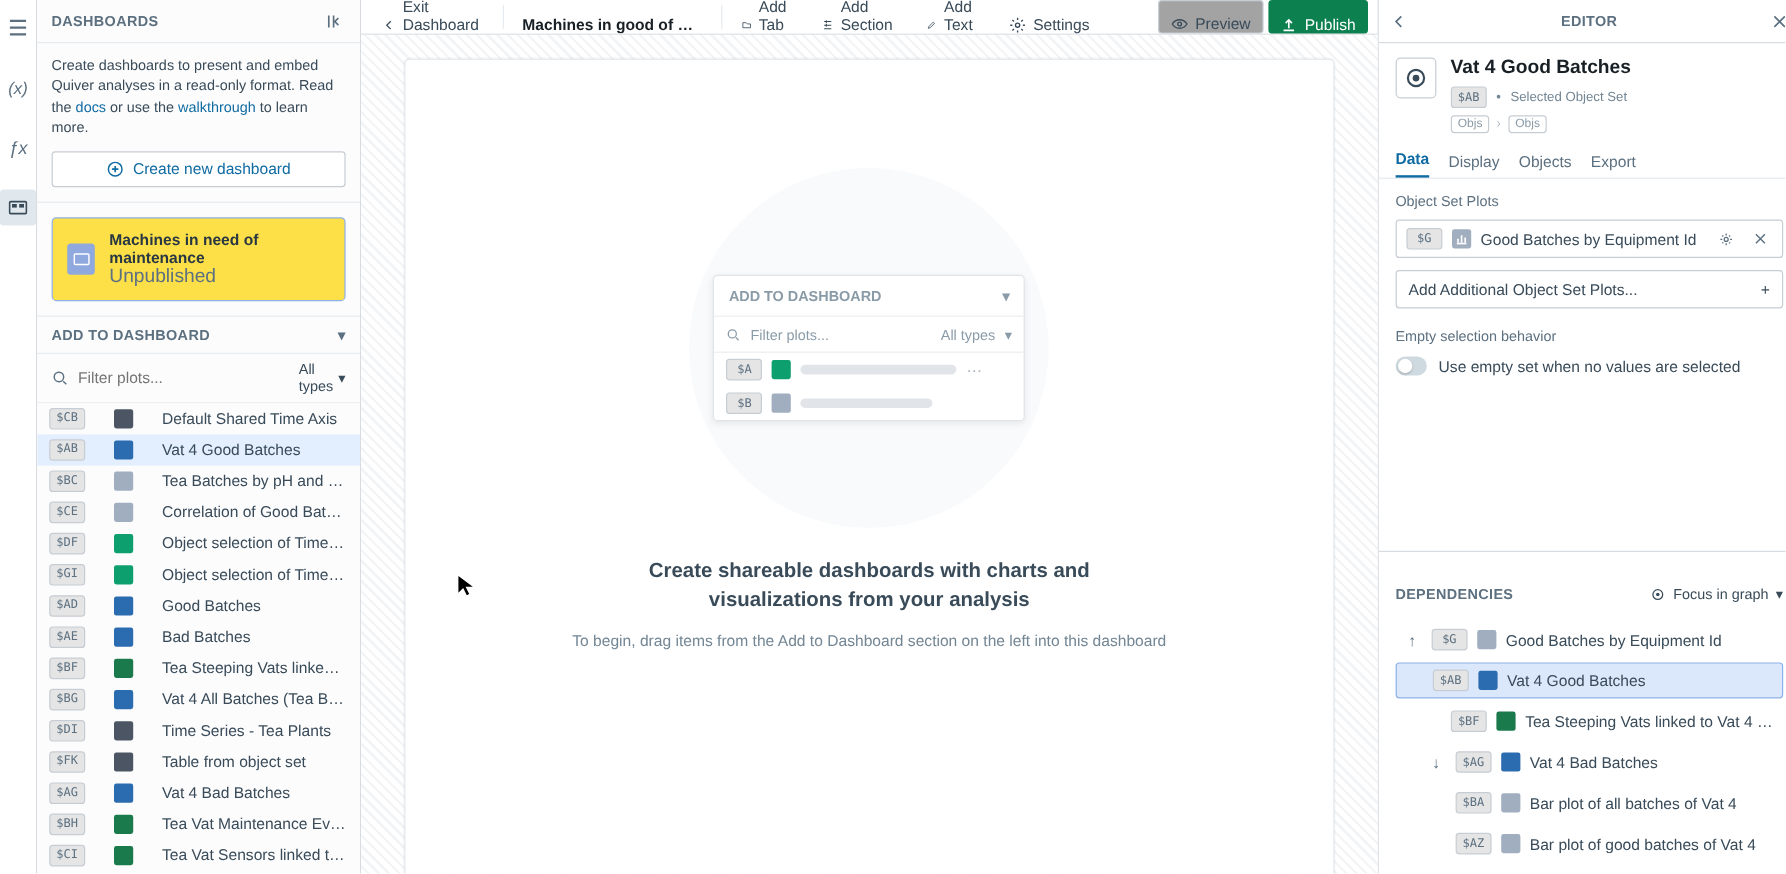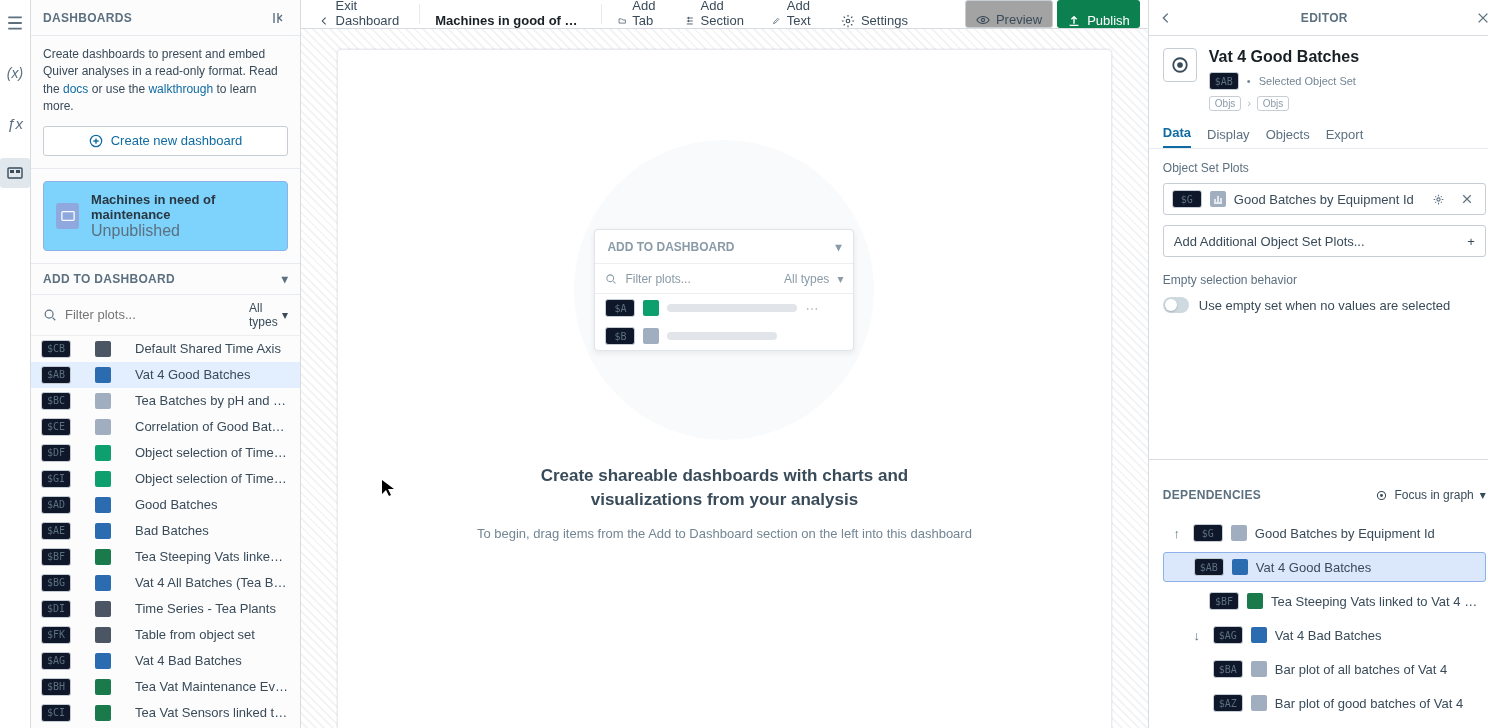--- a/index.html
+++ b/index.html
@@ -12,33 +12,33 @@
 .icon-rail .ri.active { background: #e1e8ed; color: #394b59; }
 
 
 .sidebar { width: 270px; border-right: 1px solid #d8dce1; display: flex; flex-direction: column; background: #fcfcfd; }
 .sb-header { height: 36px; display: flex; align-items: center; padding: 0 12px; border-bottom: 1px solid #e7eaee; justify-content: space-between; }
 .sb-header .t { font-size: 12px; font-weight: 600; color: #5c7080; letter-spacing: .3px; }
 .sb-body { padding: 10px 12px 12px; border-bottom: 1px solid #e7eaee; }
 .sb-desc { font-size: 12px; color: #394b59; line-height: 1.45; }
 .sb-desc a { color: #106ba3; text-decoration: none; }
 .btn-create { margin-top: 10px; width: 100%; height: 30px; border: 1px solid #c7cdd4; background: #fff; border-radius: 3px; display: flex; align-items: center; justify-content: center; gap: 8px; color: #106ba3; font-size: 13px; cursor: pointer; }
-.dash-card { margin: 12px; border: 1px solid #8db1e8; background: #7dd3fc; border-radius: 4px; padding: 10px 12px; display: flex; gap: 12px; align-items: center; }
+.dash-card { margin: 12px; border: 1px solid #8db1e8; background: #fde047; border-radius: 4px; padding: 10px 12px; display: flex; gap: 12px; align-items: center; }
 .dash-card .ic { width: 26px; height: 26px; background: #8fa8de; border-radius: 3px; display:flex; align-items:center; justify-content:center; color:#fff; }
 .dash-card .t { font-weight: 600; font-size: 13px; color: #293742; }
 .dash-card .s { font-size: 16px; color: #5c7080; }
 
 .sb-sec-h { height: 32px; display: flex; align-items: center; justify-content: space-between; padding: 0 12px; font-size: 12px; font-weight: 600; color: #5c7080; letter-spacing: .3px; border-top: 1px solid #e7eaee; border-bottom: 1px solid #e7eaee; }
 .filter-row { display:flex; align-items:center; padding: 6px 12px; gap:8px; border-bottom:1px solid #eceef0;}
 .filter-row input { border:none; outline:none; flex:1; font-size:13px; background:transparent; }
 .filter-row .ft { font-size: 12px; color:#394b59; display:flex; align-items:center; gap:4px; cursor:pointer;}
 .plot-list { overflow-y: auto; flex:1; }
 .plot-row { height: 26px; display:flex; align-items:center; gap:24px; padding: 0 10px 0 10px; cursor:pointer;justify-content:center; }
 .plot-row.selected { background:#e3efff; }
-.badge { min-width: 30px; height: 18px; border:1px solid #c7cdd4; border-radius:3px; font-size:10px; display:flex; align-items:center; justify-content:center; color:#5c7080; background:#0f172a; padding:0 4px; font-family: ui-monospace, Menlo, monospace; }
+.badge { min-width: 30px; height: 18px; border:1px solid #c7cdd4; border-radius:3px; font-size:10px; display:flex; align-items:center; justify-content:center; color:#5c7080; background:#e5e5e5; padding:0 4px; font-family: ui-monospace, Menlo, monospace; }
 .pic { width:16px; height:16px; display:flex; align-items:center; justify-content:center; border-radius:2px; font-size:10px; color:#fff; flex-shrink:0; }
 .pic.blue { background:#2b6cb0; }
 .pic.teal { background:#0e9f6e; }
 .pic.td { background:#4b5563; }
 .pic.link { background:#1b7a4c; }
 .pic.gray { background:#a0aec0; }
 .plot-label { white-space: nowrap; overflow:hidden; text-overflow:ellipsis; flex:1; font-size:13px; }
 
 
 .main { flex:1; display:flex; flex-direction:column; }

